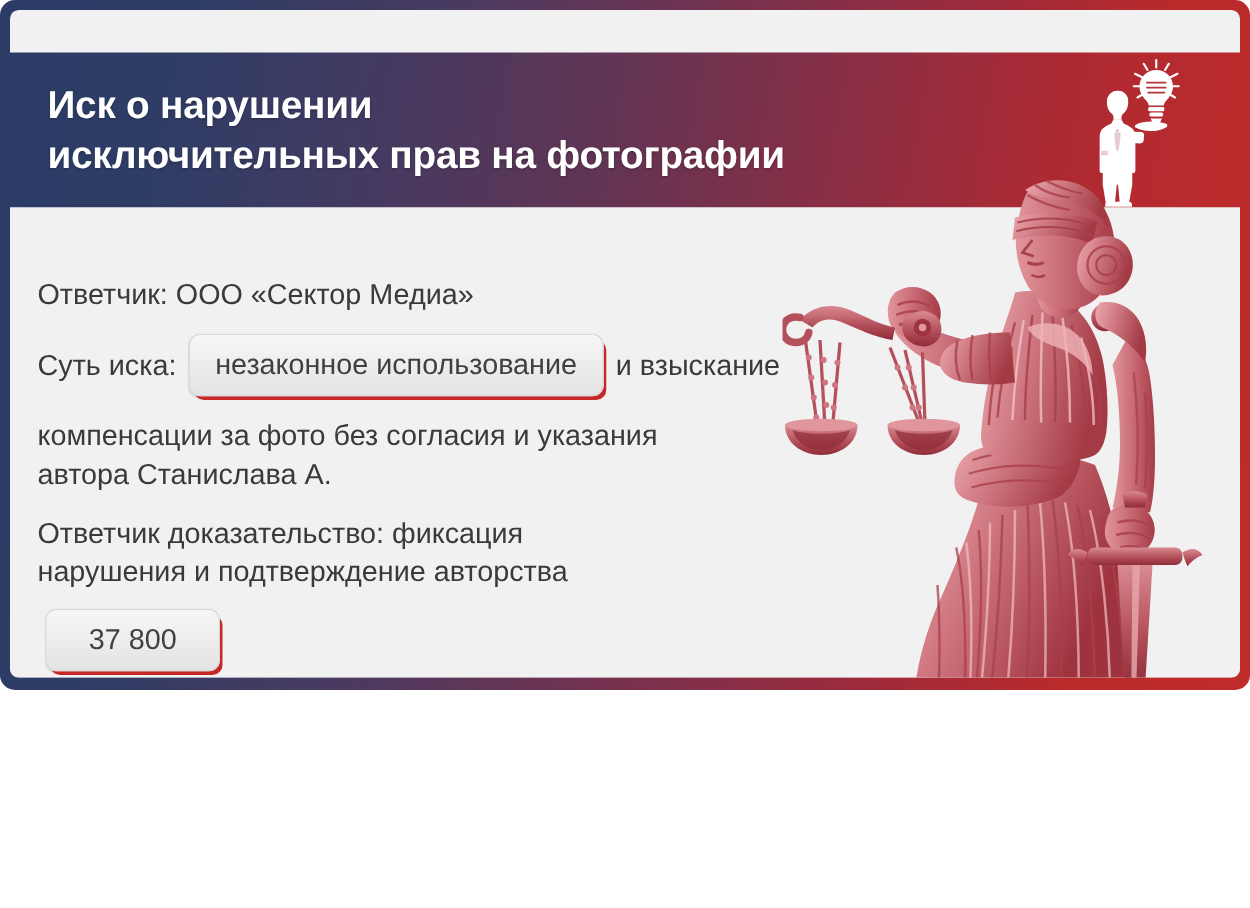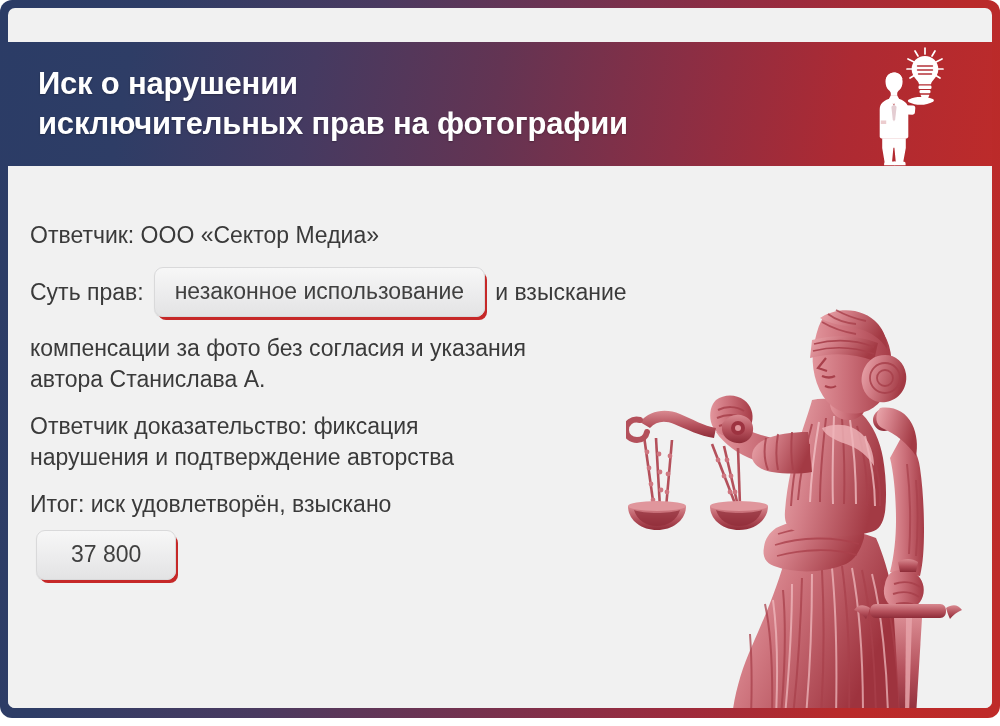--- a/index.html
+++ b/index.html
@@ -13,21 +13,21 @@
     height: 726px;
     overflow: hidden;
     font-family: "Liberation Sans", "DejaVu Sans", sans-serif;
   }
 
   
   .card {
     position: relative;
     box-sizing: border-box;
     width: 1000px;
-    height: 718px;
+    height: 552px;
     padding: 8px 8px 10px 8px;
     background: linear-gradient(100deg,
         #2b3c66 0%,
         #2e3d66 14%,
         #4a3a60 34%,
         #6e3352 50%,
         #9a2b3e 70%,
         #b92a2a 86%,
         #bf2b29 100%);
     border-radius: 12px;
@@ -421,32 +421,31 @@
           </g>
         </svg>
       </div>
 
       <div class="content">
 
 
         <p class="para">Ответчик: ООО «Сектор Медиа»</p>
 
         <div class="row gap-tight">
-          <span class="label">Суть прав:</span>
+          <span class="label">Суть иска:</span>
           <span class="pill">незаконное использование</span>
           <span class="label">и взыскание</span>
         </div>
 
         <p class="para tight">компенсации за фото без согласия и указания
 автора Станислава А.</p>
 
         <p class="para tight">Ответчик доказательство: фиксация
 нарушения и подтверждение авторства</p>
 
-        <p class="para gap-tight">Итог: иск удовлетворён, взыскано</p>
 
         <div class="row">
           <span class="pill money">37 800</span>
         </div>
 
       </div>
     </div>
 
   </div>
 </div>

